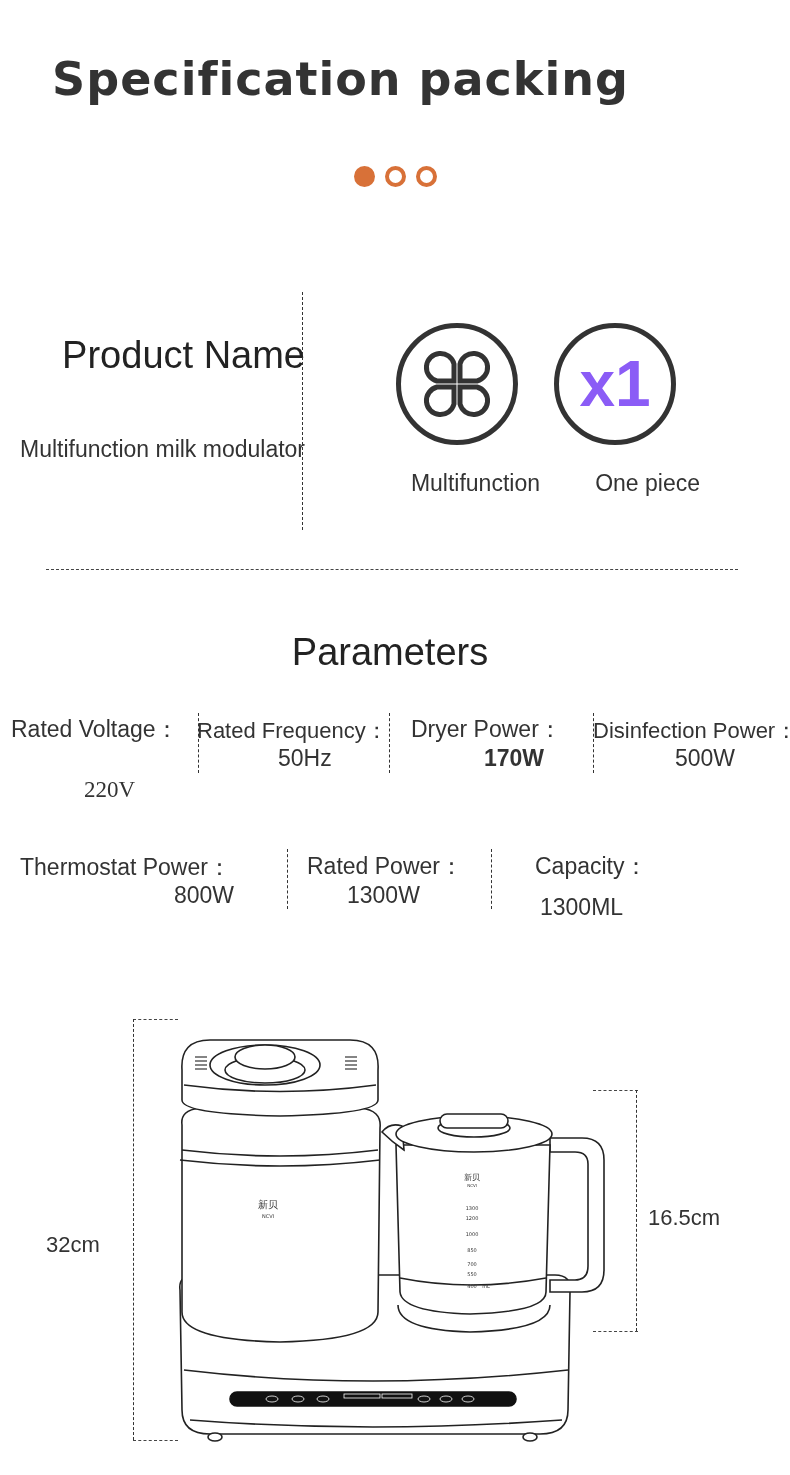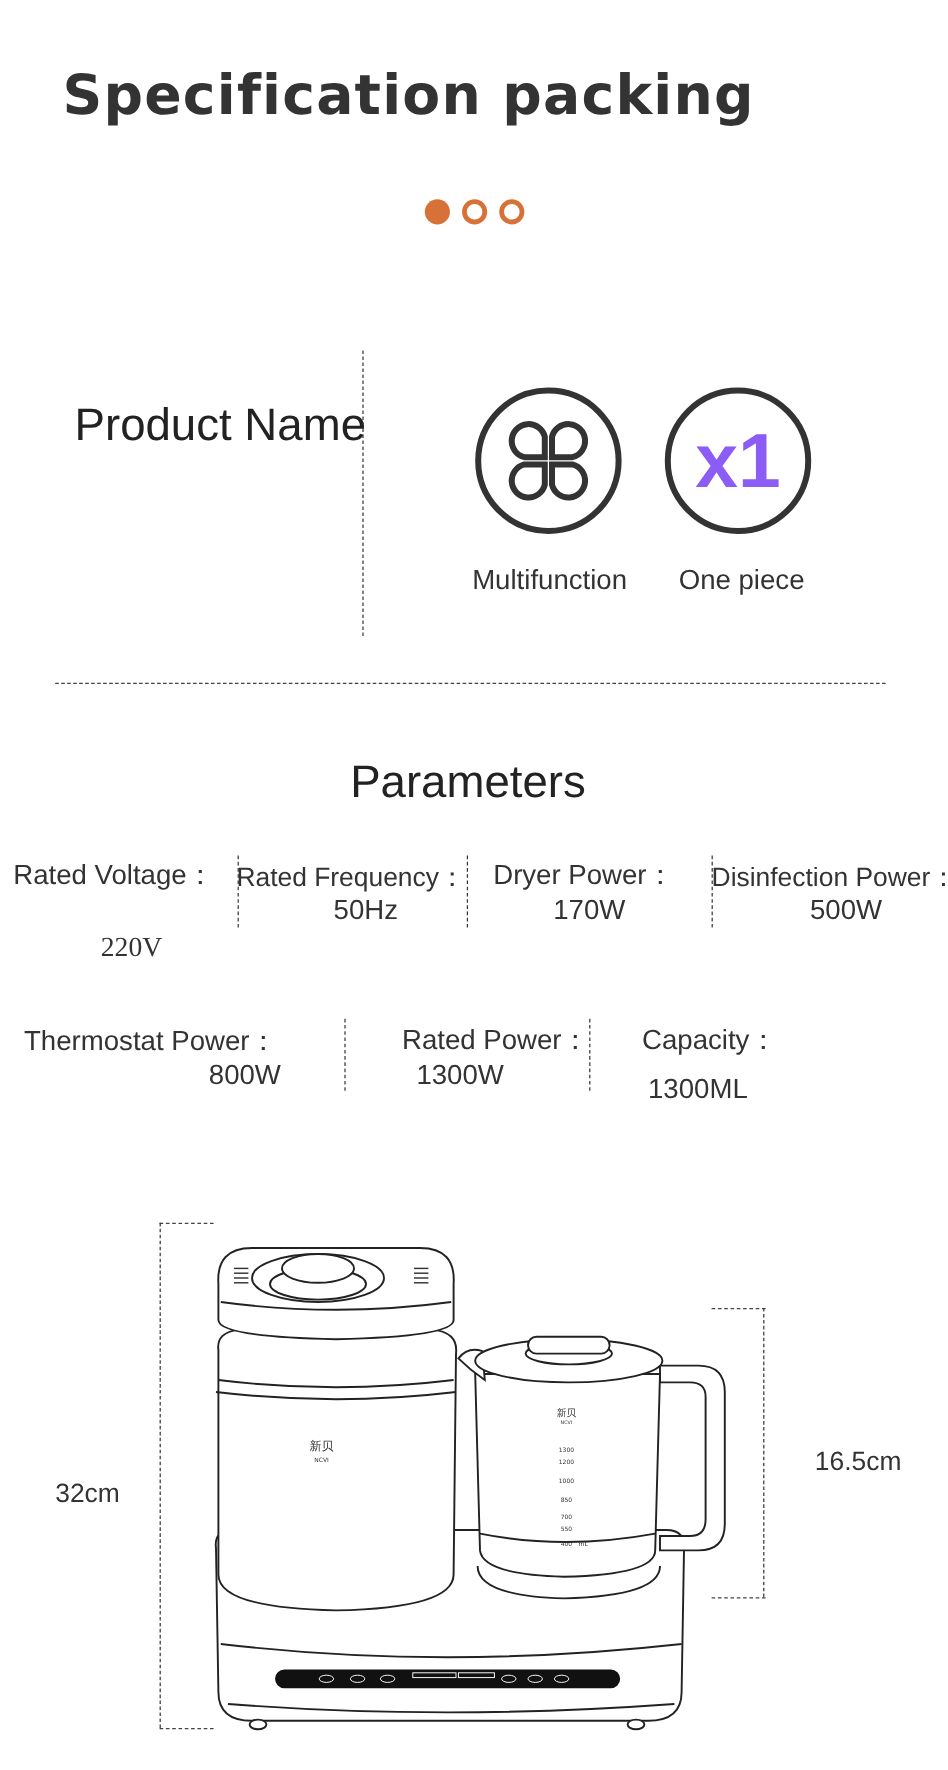--- a/index.html
+++ b/index.html
@@ -12,38 +12,39 @@
   .dot { width: 21px; height: 21px; border-radius: 50%; box-sizing: border-box; }
   .dot.filled { background: #d87138; }
   .dot.ring { border: 4px solid #d87138; background: #fff; }
   .prod-name { left: 20px; width: 285px; top: 334px; text-align: right; font-size: 38px; color: #222; }
   .prod-desc { left: 0; width: 325px; top: 432px; text-align: center; font-size: 23px; line-height: 35px; color: #333; }
   .vdash { border-left: 1.5px dashed #333; width: 0; }
   .hdash { border-top: 1.5px dashed #444; height: 0; }
   .icon-circle { width: 122px; height: 122px; border: 5px solid #333; border-radius: 50%; box-sizing: border-box;
                  display: flex; align-items: center; justify-content: center; }
   .x1 { font-size: 64px; font-weight: bold; color: #8b5cf6; }
-  .icon-label { font-size: 23px; color: #333; text-align: center; }
+  .icon-label { font-size: 23px; color: #333; text-align: right; }
   .params-title { left: 0; width: 780px; top: 631px; text-align: center; font-size: 38px; color: #222; }
   .p-label { font-size: 23px; color: #333; white-space: nowrap; }
   .p-value { font-size: 23px; color: #333; white-space: nowrap; }
   .dim { font-size: 22px; color: #333; }
 </style>
 </head>
 <body>
 
 <div class="abs title">Specification packing</div>
 <div class="abs dots">
   <div class="dot filled"></div>
   <div class="dot ring"></div>
   <div class="dot ring"></div>
 </div>
 
 <div class="abs prod-name">Product Name</div>
 <div class="abs prod-desc">
+  <div>Multifunction milk modulator</div>
 </div>
 <div class="abs vdash" style="left:302px; top:292px; height:238px;"></div>
 
 <div class="abs icon-circle" style="left:396px; top:323px;">
   <svg width="80" height="80" viewBox="0 0 80 80">
     <g fill="none" stroke="#333" stroke-width="5">
       <path d="M37 37 H20 A14 14 0 1 1 37 20 Z"></path>
       <path d="M43 37 H60 A14 14 0 1 0 43 20 Z"></path>
       <path d="M37 43 H20 A14 14 0 1 0 37 60 Z"></path>
       <path d="M43 43 H60 A14 14 0 1 1 43 60 Z"></path>
@@ -60,43 +61,43 @@
 
 <div class="abs params-title">Parameters</div>
 
 <div class="abs p-label" style="left:11px; top:714px;">Rated Voltage：</div>
 <div class="abs p-value" style="left:84px; top:777px;font-family:Liberation Serif, serif;">220V</div>
 <div class="abs vdash" style="left:198px; top:713px; height:60px;"></div>
 <div class="abs p-label" style="left:197px; top:716px; font-size:22px;">Rated Frequency：</div>
 <div class="abs p-value" style="left:278px; top:745px;">50Hz</div>
 <div class="abs vdash" style="left:389px; top:713px; height:60px;"></div>
 <div class="abs p-label" style="left:411px; top:714px;">Dryer Power：</div>
-<div class="abs p-value" style="left:461px; top:745px;">170W</div>
+<div class="abs p-value" style="left:484px; top:745px;font-weight:bold;">170W</div>
 <div class="abs vdash" style="left:593px; top:713px; height:60px;"></div>
 <div class="abs p-label" style="left:593px; top:716px; font-size:22px;">Disinfection Power：</div>
 <div class="abs p-value" style="left:675px; top:745px;">500W</div>
 
 <div class="abs p-label" style="left:20px; top:852px;">Thermostat Power：</div>
 <div class="abs p-value" style="left:174px; top:882px;">800W</div>
 <div class="abs vdash" style="left:287px; top:849px; height:60px;"></div>
-<div class="abs p-label" style="left:307px; top:851px;margin-left:28px;">Rated Power：</div>
+<div class="abs p-label" style="left:307px; top:851px;">Rated Power：</div>
 <div class="abs p-value" style="left:347px; top:882px;">1300W</div>
 <div class="abs vdash" style="left:491px; top:849px; height:60px;"></div>
 <div class="abs p-label" style="left:535px; top:851px;">Capacity：</div>
 <div class="abs p-value" style="left:540px; top:894px;">1300ML</div>
 
 <div class="abs hdash" style="left:133px; width:45px; top:1019px;"></div>
 <div class="abs vdash" style="left:133px; top:1019px; height:421px;"></div>
 <div class="abs hdash" style="left:133px; width:45px; top:1440px;"></div>
 <div class="abs dim" style="left:46px; top:1232px;">32cm</div>
 
 <div class="abs hdash" style="left:593px; width:45px; top:1090px;"></div>
 <div class="abs vdash" style="left:636px; top:1090px; height:241px;"></div>
 <div class="abs hdash" style="left:593px; width:45px; top:1331px;"></div>
-<div class="abs dim" style="left:679px; top:1205px;">16.5cm</div>
+<div class="abs dim" style="left:648px; top:1205px;">16.5cm</div>
 
 <svg class="abs" style="left:170px; top:1030px;" width="440" height="415" viewBox="0 0 440 415">
   <g fill="#fff" stroke="#222" stroke-width="1.6">
 
     <path d="M10 260 Q8 245 25 245 L385 245 Q402 245 400 262 L398 380 Q398 404 370 404 L40 404 Q12 404 12 380 Z"></path>
     <path d="M14 340 Q200 362 398 340" fill="none"></path>
     <path d="M20 390 Q200 404 392 390" fill="none"></path>
     <ellipse cx="45" cy="407" rx="7" ry="4"></ellipse>
     <ellipse cx="360" cy="407" rx="7" ry="4"></ellipse>
 

